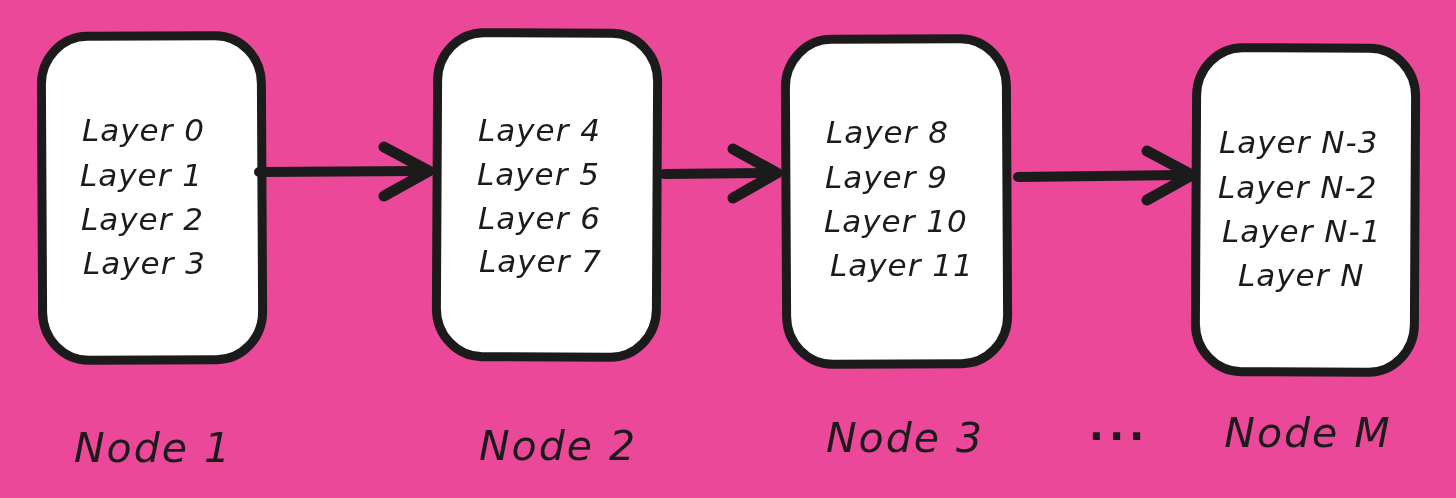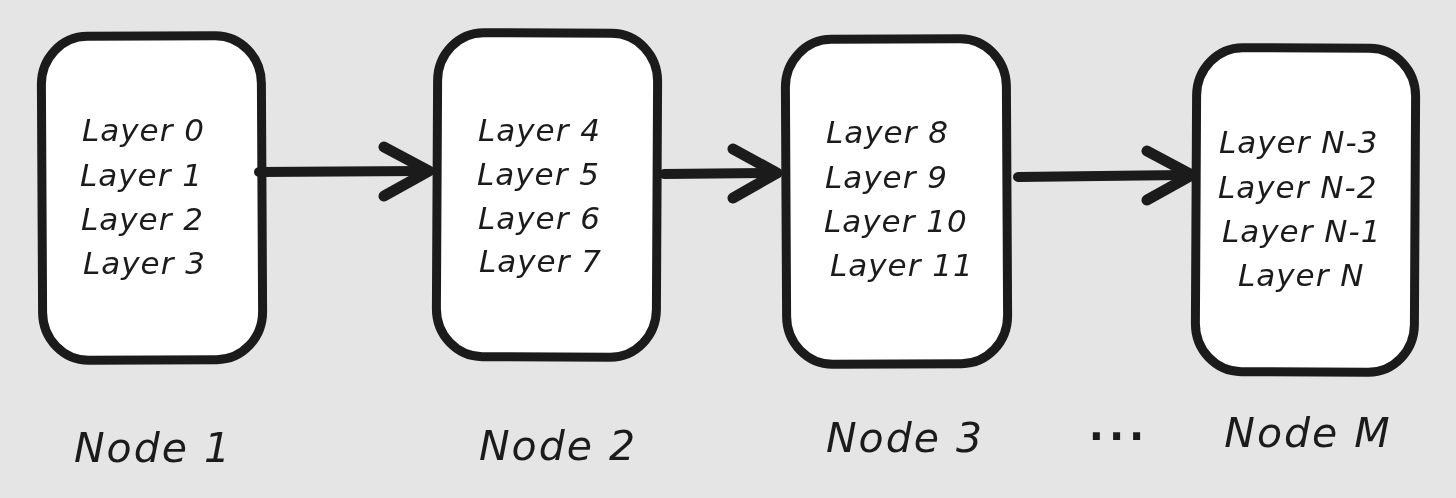--- a/index.html
+++ b/index.html
@@ -8,21 +8,21 @@
     background: #ffffff;
     width: 1456px;
     height: 498px;
     overflow: hidden;
     font-family: "DejaVu Sans", sans-serif;
   }
   .stage {
     position: relative;
     width: 1456px;
     height: 498px;
-    background: #e5e5e5;
+    background: #ec4899;
   }
   svg { display: block; }
   .hand-text {
     font-family: "DejaVu Sans", sans-serif;
     font-style: italic;
     fill: #1b1b1b;
   }
   .layer-text { font-size: 31px; letter-spacing: 1px; }
   .node-caption { font-size: 41px; letter-spacing: 2px; font-weight: 500; }
   .ellipsis-text { font-size: 40px; font-weight: bold; letter-spacing: 5px; font-style: normal; }

